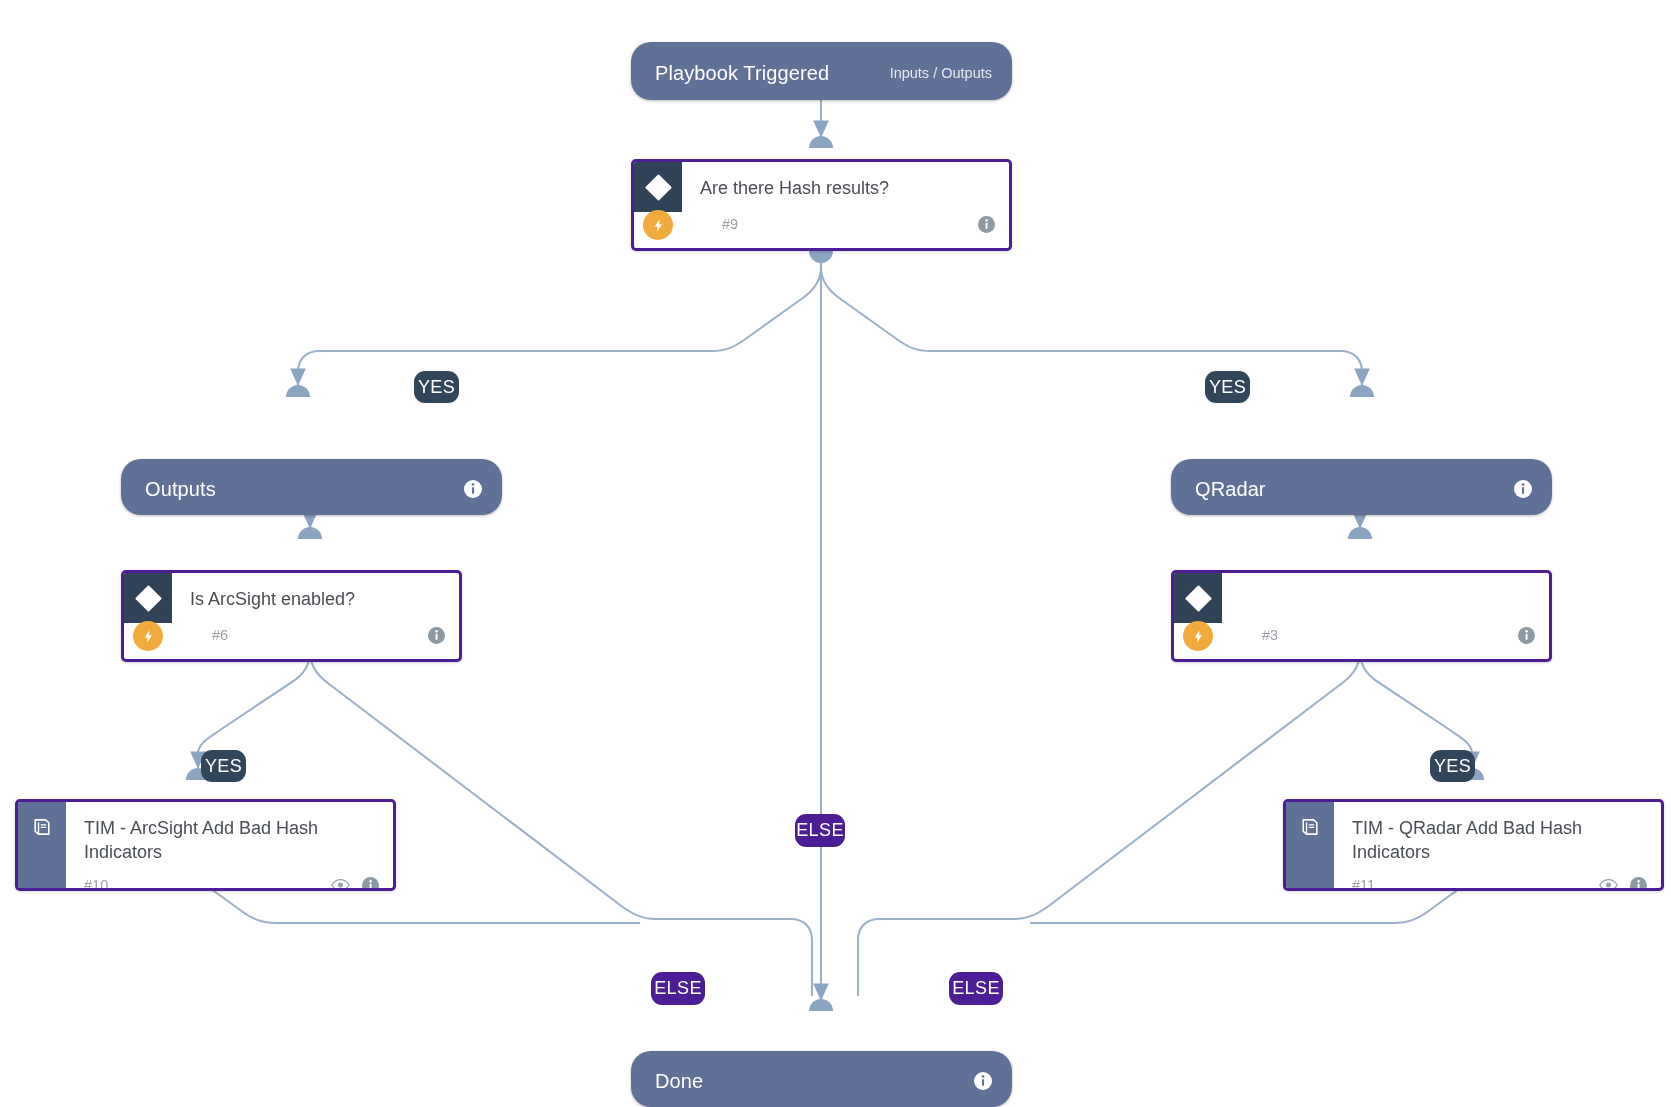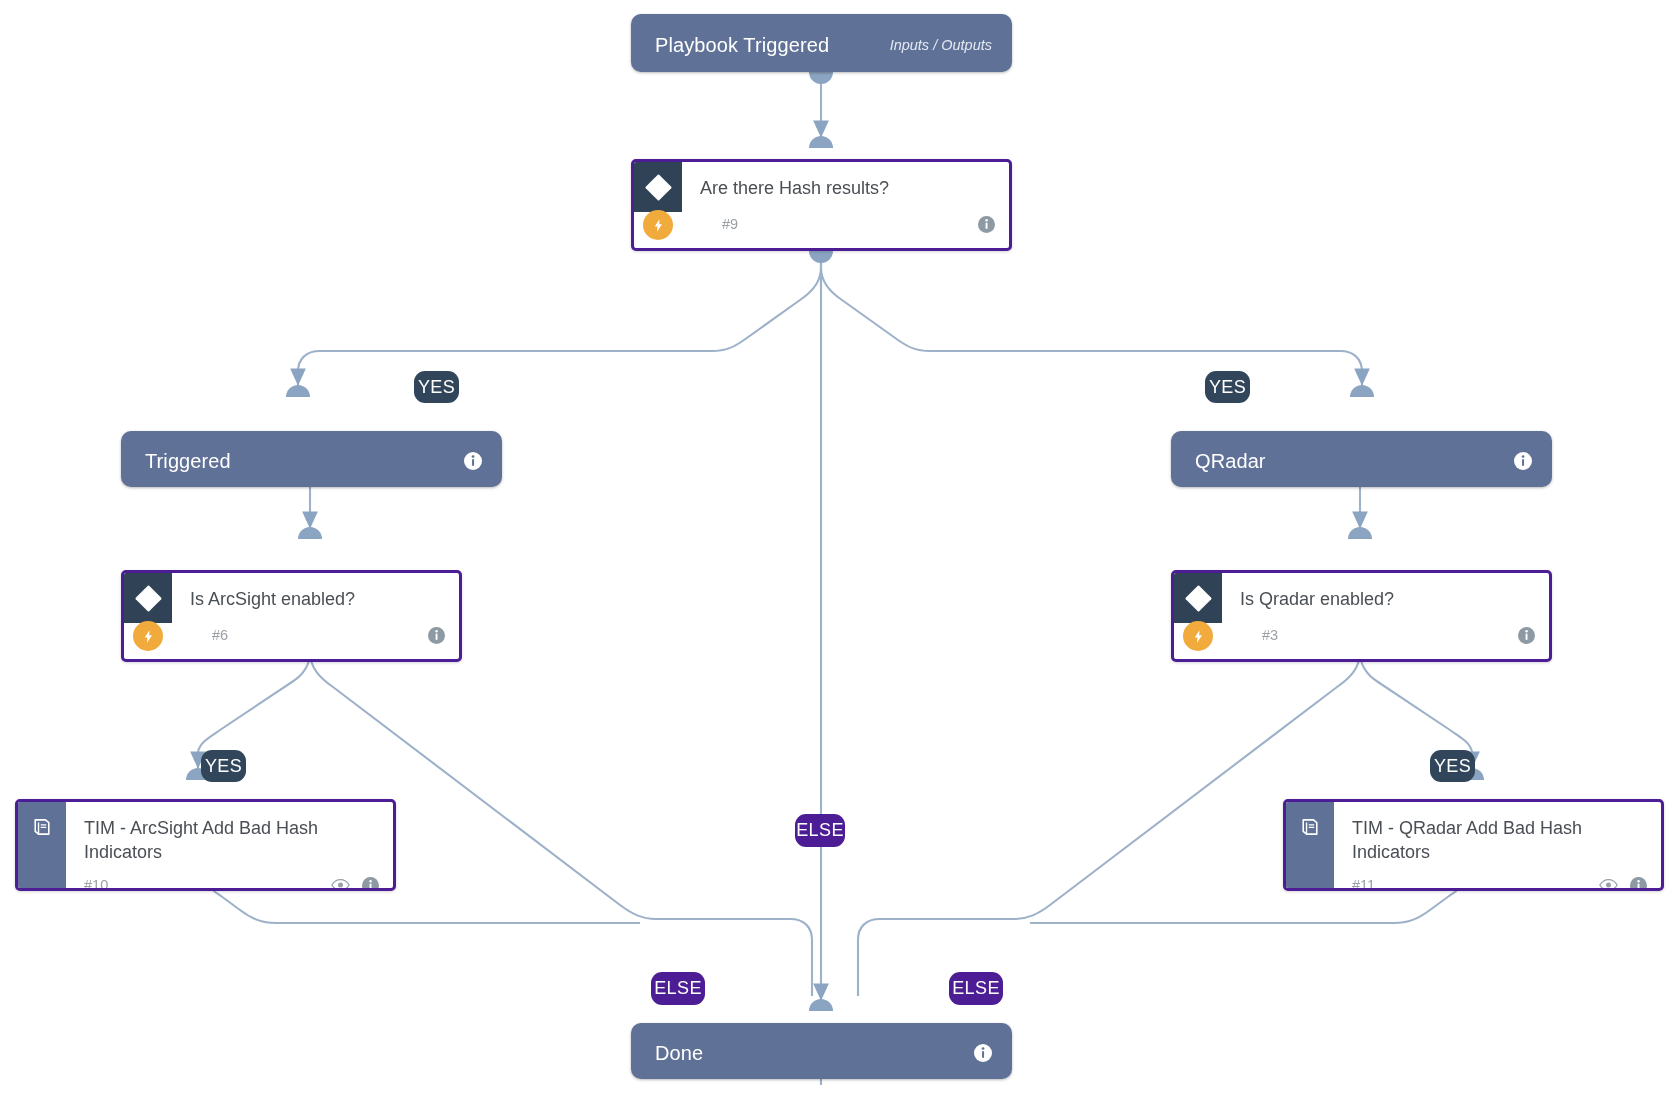--- a/index.html
+++ b/index.html
@@ -24,40 +24,40 @@
     top: 0;
     width: 1671px;
     height: 1107px;
     pointer-events: none;
   }
 
   
   .pill {
     position: absolute;
     background: #5f7196;
-    border-radius: 10px;
+    border-radius: 20px;
     box-shadow: 0 1px 3px rgba(0,0,0,0.28);
     display: flex;
     align-items: center;
     box-sizing: border-box;
     padding: 4px 20px 0 24px;
+    margin-top: 28px;
   }
   .pill-title {
     color: #ffffff;
     font-size: 20px;
     font-weight: 400;
     letter-spacing: .1px;
     white-space: nowrap;
   }
   .pill-sub {
     color: #e4e9f2;
     font-size: 14.5px;
     margin-left: auto;
     white-space: nowrap;
-    font-style: italic;
   }
   .pill .info-ico { margin-left: auto; }
 
   
   .card {
     position: absolute;
     background: #ffffff;
     border: 3px solid #4c1d95;
     border-radius: 5px;
     box-shadow: 0 1px 3px rgba(0,0,0,0.17);
@@ -285,21 +285,21 @@
 
   <div class="badge yes" style="left:414px; top:371px; width:45px; height:32px;">
     <span>YES</span>
   </div>
 
   <div class="badge yes" style="left:1205px; top:371px; width:45px; height:32px;">
     <span>YES</span>
   </div>
 
   <div class="pill" style="left:121px; top:431px; width:381px; height:56px;">
-    <span class="pill-title">Triggered</span>
+    <span class="pill-title">Outputs</span>
     <span class="info-ico">
       <svg width="18" height="18" viewBox="0 0 18 18" aria-hidden="true">
         <circle cx="9" cy="9" r="9" fill="#ffffff"></circle>
         <rect x="8.05" y="7" width="2" height="6.9" rx="1" fill="#5f7196"></rect>
         <circle cx="9.05" cy="4.5" r="1.35" fill="#5f7196"></circle>
       </svg>
     </span>
   </div>
 
   <div class="pill" style="left:1171px; top:431px; width:381px; height:56px;">
@@ -342,21 +342,20 @@
       </span>
     </div>
   </div>
 
   <div class="card" style="left:1171px; top:570px; width:381px; height:92px;">
     <div class="card-body">
       <div class="card-iconcol cond">
         <span class="diamond"></span>
       </div>
       <div class="card-main">
-        <div class="card-title">Is Qradar enabled?</div>
         <div class="card-footer">
           <span class="card-num" style="margin-left:22px;">#3</span>
           <span class="card-footer-right">
             <span class="info-ico">
               <svg width="17" height="17" viewBox="0 0 17 17" aria-hidden="true">
                 <circle cx="8.5" cy="8.5" r="8.5" fill="#8e9aa3"></circle>
                 <rect x="7.6" y="6.6" width="1.9" height="6.4" rx=".9" fill="#fff"></rect>
                 <circle cx="8.55" cy="4.3" r="1.25" fill="#fff"></circle>
               </svg>
             </span>

